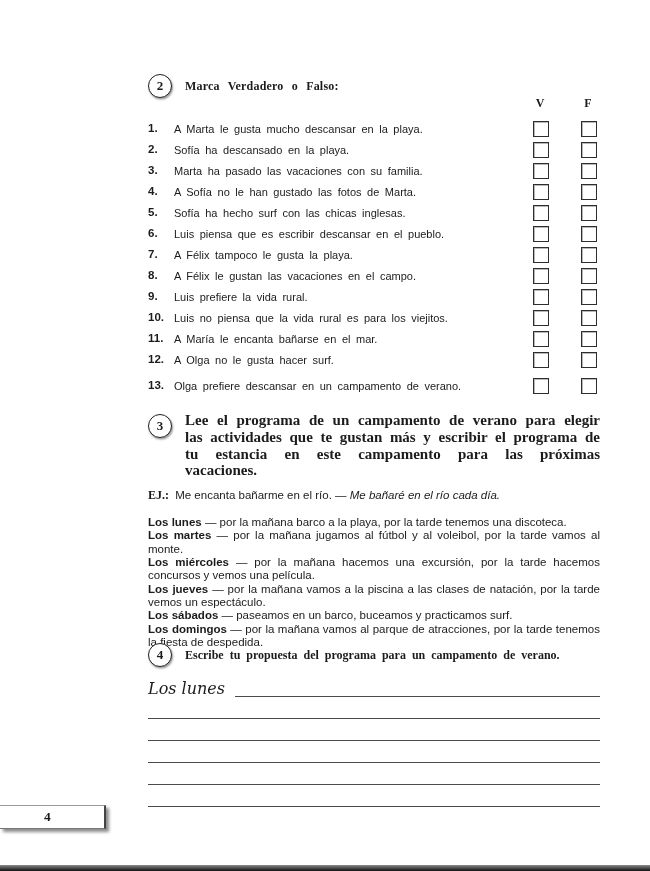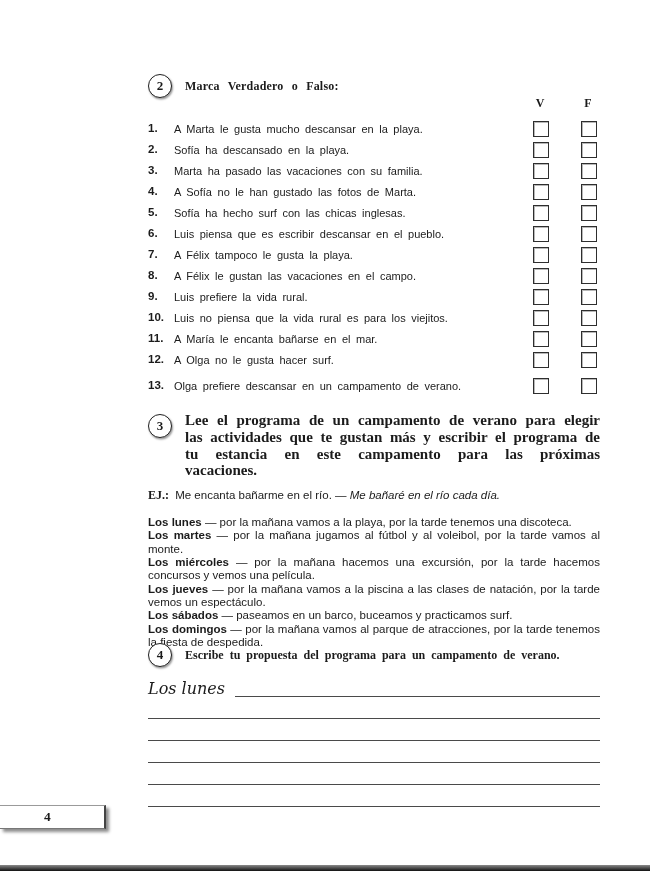--- a/index.html
+++ b/index.html
@@ -199,21 +199,21 @@
       <span class="circle-num">3</span>
       <p class="ex3-title">Lee el programa de un campamento de verano para elegir las actividades que te gustan más y escribir el programa de tu estancia en este campamento para las próximas vacaciones.</p>
     </div>
     <p class="example">
       <span class="ej">EJ.:</span>
       <span>Me encanta bañarme en el río. —</span>
       <i>Me bañaré en el río cada día.</i>
     </p>
     <div class="days">
 
-        <p class="day"><b>Los lunes</b> <span>— por la mañana vamos a la playa, por la tarde tenemos una discoteca.</span></p>
+        <p class="day"><b>Los lunes</b> <span>— por la mañana barco a la playa, por la tarde tenemos una discoteca.</span></p>
 
         <p class="day"><b>Los martes</b> <span>— por la mañana jugamos al fútbol y al voleibol, por la tarde vamos al monte.</span></p>
 
         <p class="day"><b>Los miércoles</b> <span>— por la mañana hacemos una excursión, por la tarde hacemos concursos y vemos una película.</span></p>
 
         <p class="day"><b>Los jueves</b> <span>— por la mañana vamos a la piscina a las clases de natación, por la tarde vemos un espectáculo.</span></p>
 
 
         <p class="day"><b>Los sábados</b> <span>— paseamos en un barco, buceamos y practicamos surf.</span></p>
 

